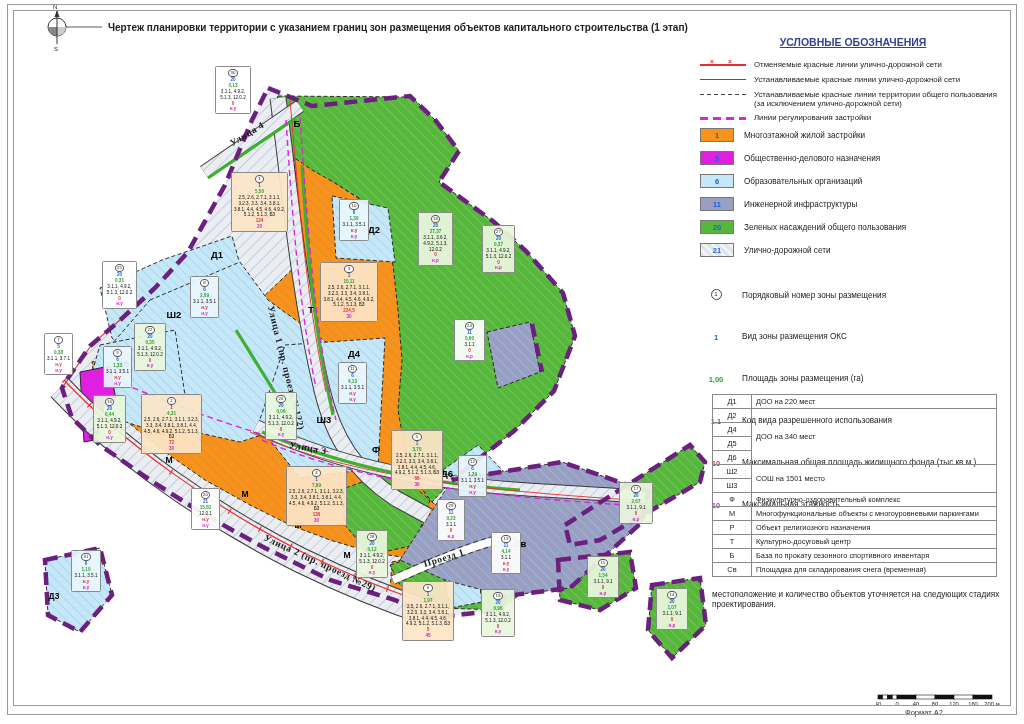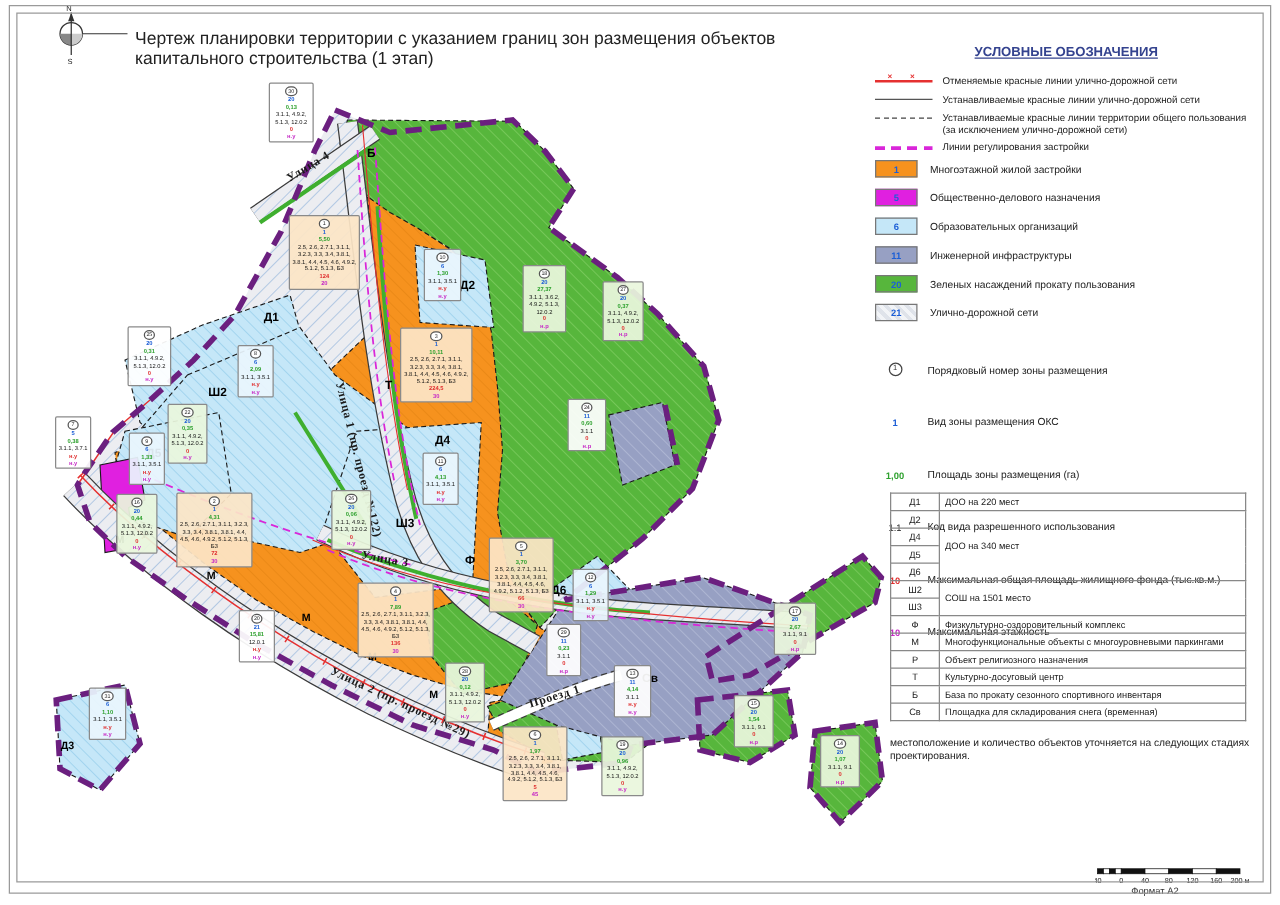--- a/index.html
+++ b/index.html
@@ -1,20 +1,20 @@
 <!DOCTYPE html>
 <html><head>
 <meta charset="utf-8">
 <style>
   html,body{margin:0;padding:0;background:#fff;}
   .sheet{position:relative;width:1024px;height:724px;background:#fff;overflow:hidden;
          font-family:"Liberation Sans",sans-serif;color:#111;}
   .frame-outer{position:absolute;left:7px;top:4px;right:7px;bottom:9px;border:1px solid #9a9a9a;pointer-events:none;}
   .frame-inner{position:absolute;left:13px;top:10px;right:13px;bottom:18px;border:1px solid #9a9a9a;pointer-events:none;}
-  .title{position:absolute;left:108px;top:22px;width:600px;font-size:14px;color:#222;}
+  .title{position:absolute;left:108px;top:22px;width:600px;font-size:10px;color:#222;font-weight:bold;}
   .format-label{position:absolute;left:905px;top:708px;font-size:7.5px;color:#333;}
   .map-svg{position:absolute;left:0;top:0;}
   
   .legend{position:absolute;left:700px;top:36px;width:306px;}
   .legend-title{font-size:10.5px;font-weight:bold;color:#34438f;text-align:center;text-decoration:underline;margin-bottom:12px;}
   .lrow{display:flex;align-items:flex-start;margin-bottom:5px;}
   .lsample{width:46px;flex:0 0 46px;margin-right:8px;position:relative;height:10px;}
   .lsample>.bar{position:absolute;left:0;right:0;top:4px;}
   .llabel{font-size:7.8px;line-height:1.18;color:#222;}
   .s-boundary{height:5px;background:repeating-linear-gradient(90deg,#6B1F7F 0 13px,transparent 13px 20px);}
@@ -481,21 +481,21 @@
         <div class="zrow">
           <div class="zswatch" style="background: rgb(197, 231, 248);">6</div>
           <div class="zlabel">Образовательных организаций</div>
         </div>
         <div class="zrow">
           <div class="zswatch" style="background: rgb(151, 160, 195);">11</div>
           <div class="zlabel">Инженерной инфраструктуры</div>
         </div>
         <div class="zrow">
           <div class="zswatch" style="background: rgb(87, 182, 60);">20</div>
-          <div class="zlabel">Зеленых насаждений прокату пользования</div>
+          <div class="zlabel">Зеленых насаждений общего пользования</div>
         </div>
         <div class="zrow">
           <div class="zswatch" style="background: repeating-linear-gradient(45deg, rgb(223, 227, 234) 0px, rgb(223, 227, 234) 3px, rgb(242, 244, 247) 3px, rgb(242, 244, 247) 6px);">21</div>
           <div class="zlabel">Улично-дорожной сети</div>
         </div>
       </div>
     <div id="legend-symbols">
         <div class="srow">
           <div class="ssym "><span class="circled">1</span></div>
           <div class="slabel">Порядковый номер зоны размещения</div>

